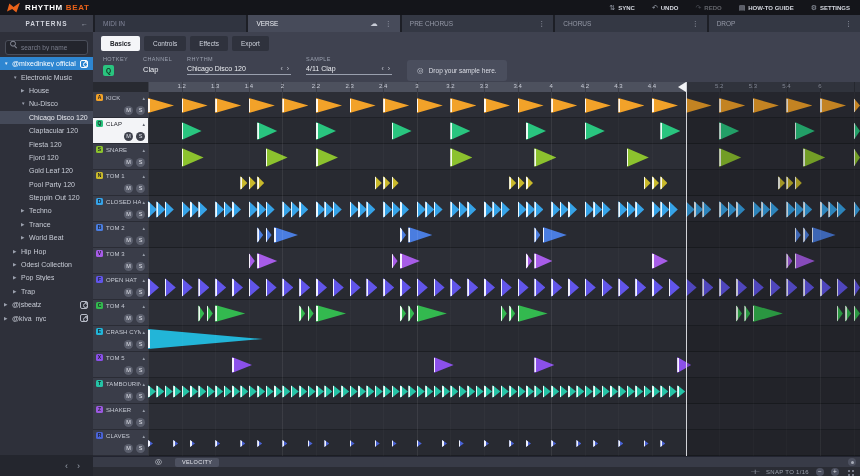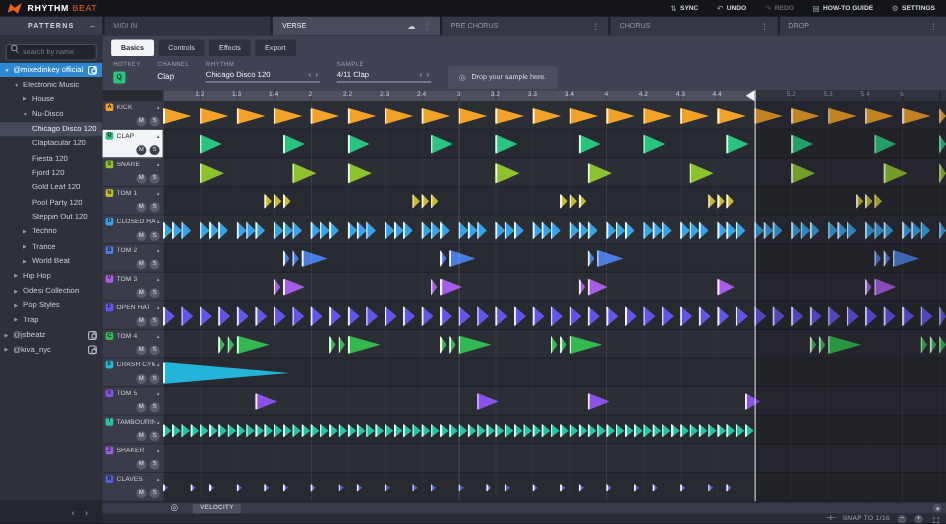--- a/index.html
+++ b/index.html
@@ -8,21 +8,21 @@
   background:#26282f; font-family:"Liberation Sans","DejaVu Sans",sans-serif;
   color:#d5d8e0; -webkit-font-smoothing:antialiased; }
 
 
 .topbar { position:absolute; left:0; top:0; width:860px; height:15px;
   background:#14151a; display:flex; align-items:center; z-index:20; }
 .logo { display:flex; align-items:center; padding-left:7px; }
 .logo-mark { width:13px; height:10px; background:#e8621a;
   clip-path:polygon(0 90%,18% 10%,50% 45%,100% 0%,72% 100%,40% 66%); }
 .logo-brand { margin-left:5px; font-size:8px; font-weight:bold; color:#ffffff; letter-spacing:.6px; }
-.logo-prod  { margin-left:3px; font-size:8px; font-weight:normal; color:#e8621a; letter-spacing:.6px; }
+.logo-prod  { margin-left:3px; font-size:8px; font-weight:bold; color:#e8621a; letter-spacing:.6px; }
 .topbar-actions { margin-left:auto; display:flex; gap:17px; padding-right:10px; }
 .tb-act { display:flex; align-items:center; gap:3px; font-size:6px; font-weight:bold;
   color:#d4d7df; cursor:pointer; }
 .tb-act .g { font-size:7px; color:#9aa0ac; font-weight:normal; }
 .tb-act.disabled { opacity:.4; }
 
 
 .band { position:absolute; left:0; top:15px; width:860px; height:17px; display:flex; z-index:19; }
 .side-head { width:93px; background:#3a3d49; position:relative;
   display:flex; align-items:center; justify-content:center; }

